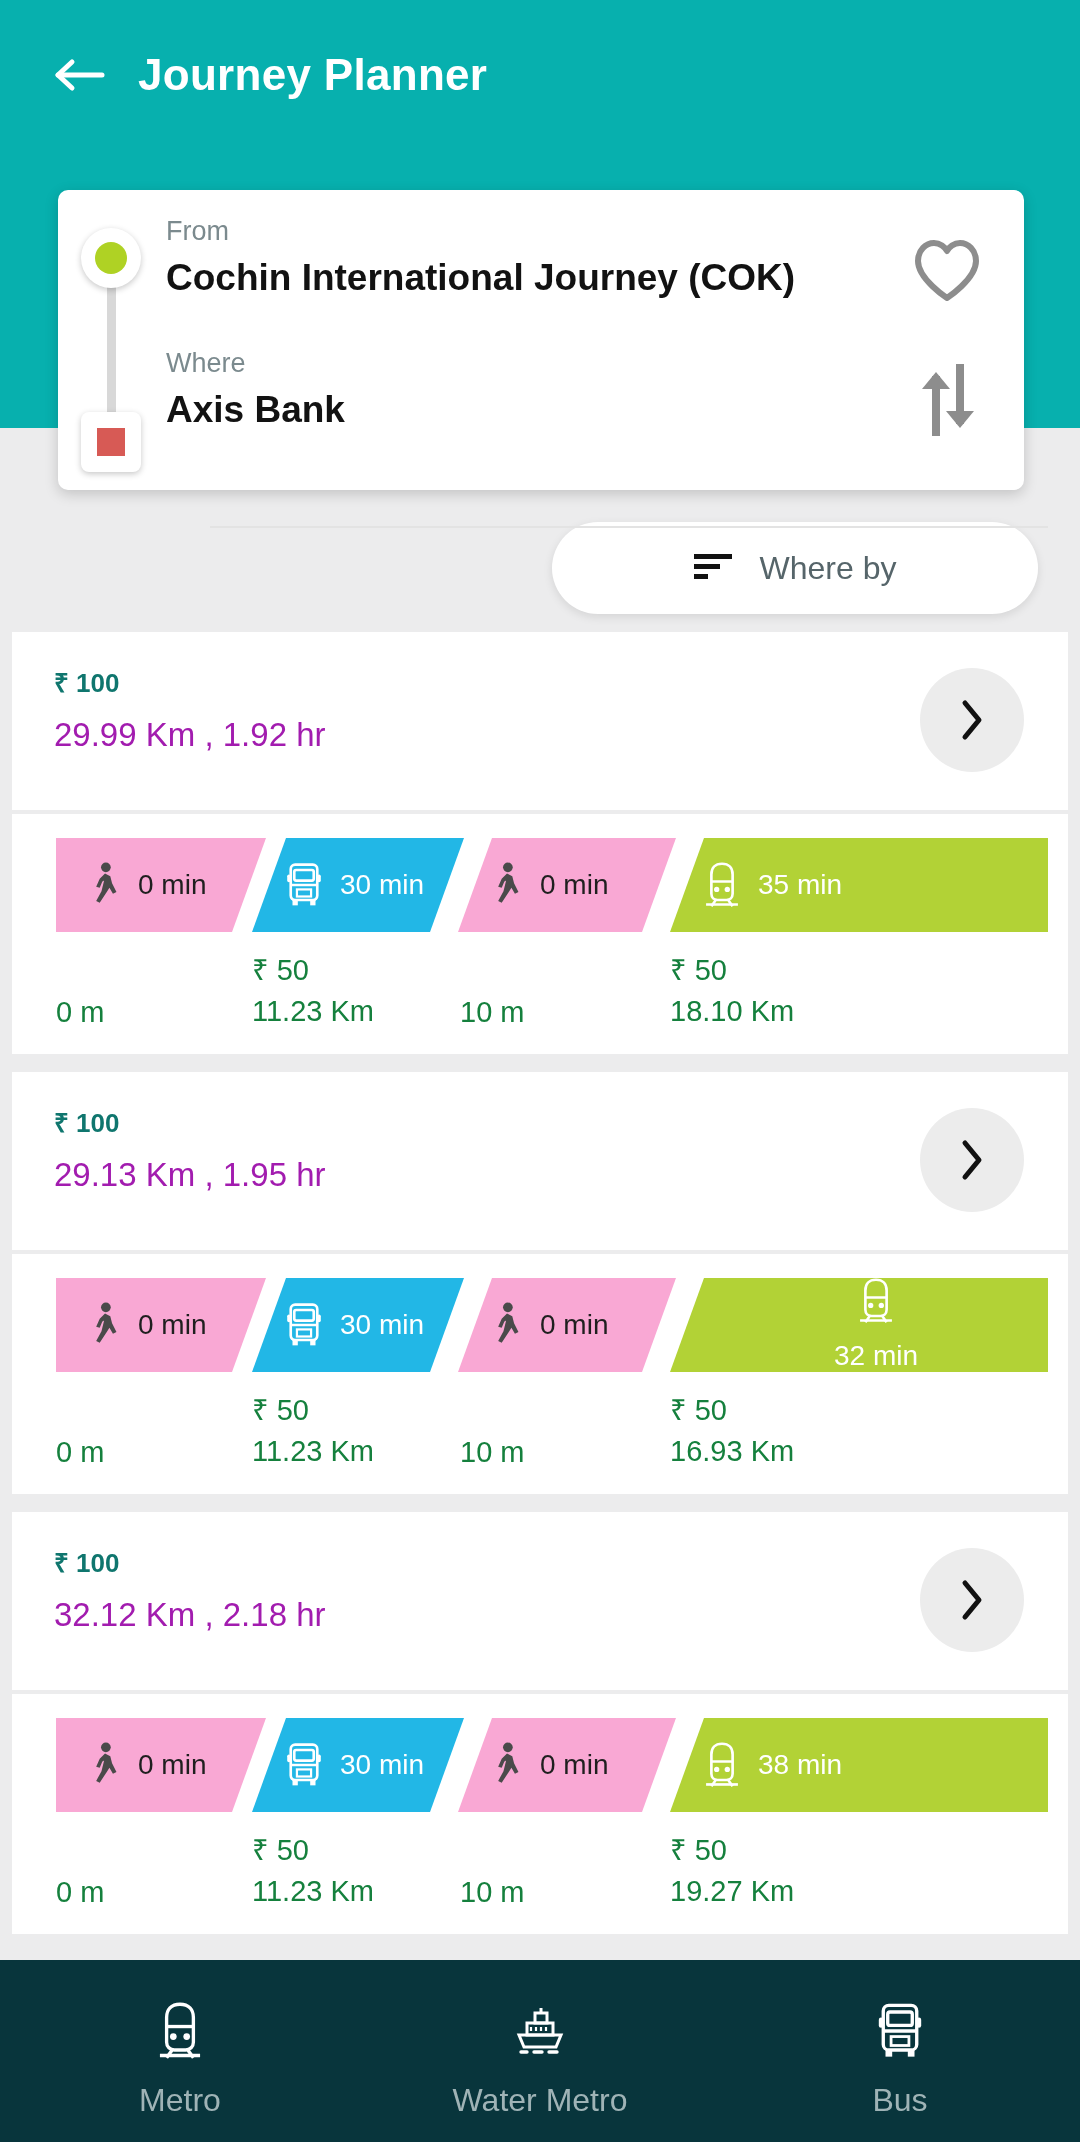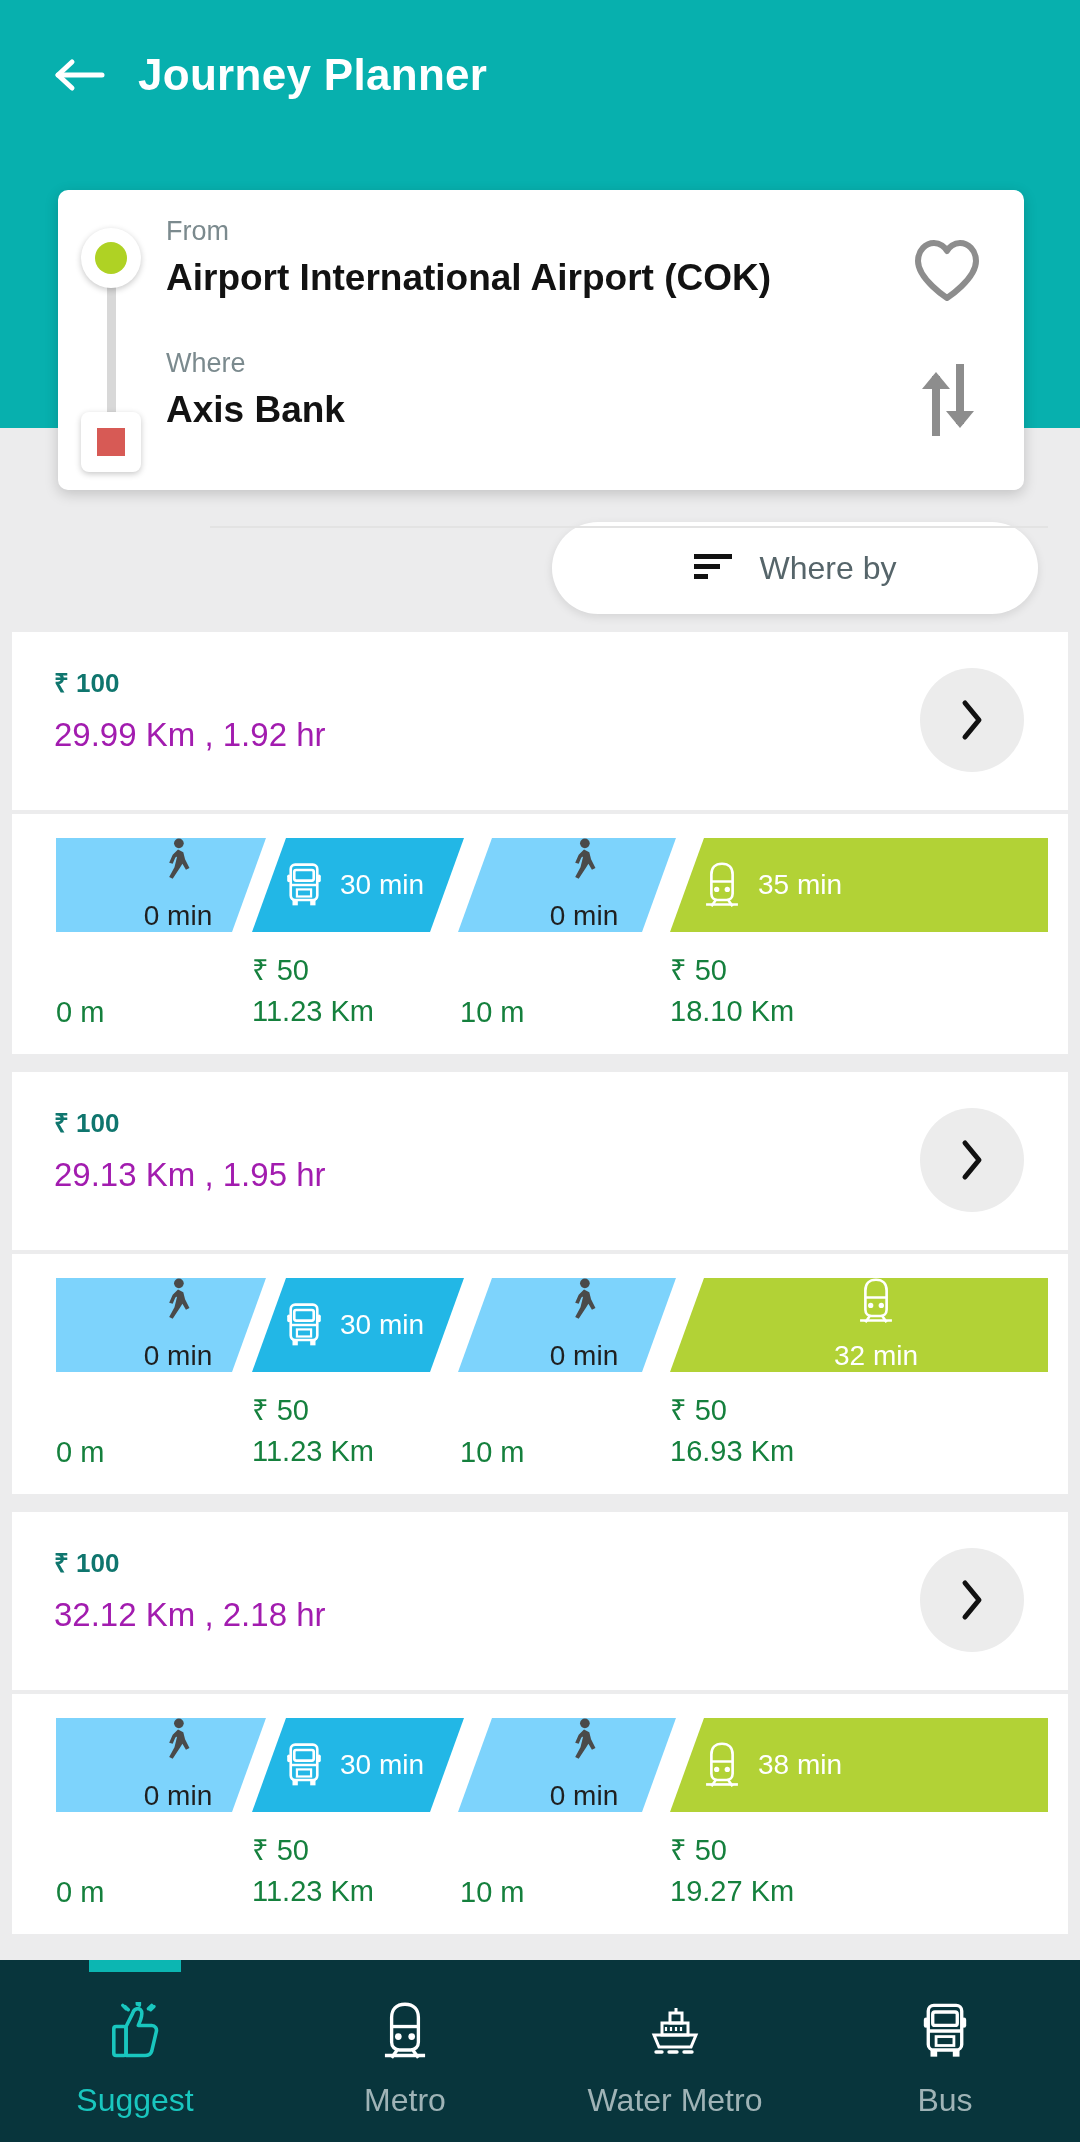--- a/index.html
+++ b/index.html
@@ -235,21 +235,21 @@
   .leg.last {
     -webkit-clip-path: polygon(34px 0, 100% 0, 100% 100%, 0 100%);
     clip-path: polygon(34px 0, 100% 0, 100% 100%, 0 100%);
   }
   .leg-icon { display: flex; align-items: center; }
   .leg-time {
     font-size: 28px;
     line-height: 1;
     white-space: nowrap;
   }
-  .leg.walk  { background: #7dd3fc; flex-direction: column; }
+  .leg.walk  { background: #f9a8d4; }
   .leg.walk .leg-time { color: #1f1f1f; }
   .leg.bus   { background: #22b7e6; }
   .leg.bus .leg-time { color: #ffffff; }
   .leg.metro { background: #b2d236; }
   .leg.metro .leg-time { color: #ffffff; }
 
   .legs-details {
     position: relative;
     height: 112px;
     margin: 18px 44px 0 44px;
@@ -325,21 +325,21 @@
       <div class="marker-origin">
           <i></i>
         </div>
       <div class="marker-dest">
           <i></i>
         </div>
     </div>
 
     <div class="field from">
       <div class="field-label">From</div>
-      <div class="field-value">Airport International Airport (COK)</div>
+      <div class="field-value">Cochin International Journey (COK)</div>
     </div>
 
     <div class="field-divider"></div>
 
     <div class="field where">
       <div class="field-label">Where</div>
       <div class="field-value">Axis Bank</div>
     </div>
 
     <div class="heart-btn">
@@ -600,30 +600,20 @@
               <span class="fare">₹ 50</span>
               <span class="dist">19.27 Km</span>
             </div>
           </div>
         </div>
         <div style="height: 18px;"></div>
       </div>
     </div>
 
   <div class="bottomnav" id="bottom-nav">
-      <div class="nav-item active">
-        <div class="nav-indicator"></div>
-        <span class="nav-icon"><svg width="58" height="58" viewBox="0 0 52 52">
-            <path d="M18 22 L24 10 C25 6 29 5 31 7 C33 9 32 13 31 16 L29 21 H41 C44 21 46 24 45 27 L41 44 C40 47 38 48 35 48 H18 Z" fill="none" stroke="#19c7bf" stroke-width="3.2" stroke-linejoin="round"></path>
-            <rect x="7" y="22" width="11" height="26" rx="2" fill="none" stroke="#19c7bf" stroke-width="3.2"></rect>
-            <path d="M28 2 V-1 M38 6 L41 3 M18 6 L15 3" stroke="#19c7bf" stroke-width="3" stroke-linecap="round"></path>
-            <path d="M30 3 L30 0 M40 7 L43 4 M20 7 L17 4" stroke="#19c7bf" stroke-width="3" stroke-linecap="round"></path>
-          </svg></span>
-        <span class="nav-label">Suggest</span>
-      </div>
       <div class="nav-item">
         <span class="nav-icon"><svg width="58" height="58" viewBox="0 0 40 52">
             <path d="M20 2 C12 2 8 7 8 14 V36 C8 40 11 43 15 43 H25 C29 43 32 40 32 36 V14 C32 7 28 2 20 2 Z" fill="none" stroke="#ffffff" stroke-width="3"></path>
             <path d="M8 22 H32" stroke="#ffffff" stroke-width="3"></path>
             <circle cx="14" cy="31" r="3" fill="#ffffff"></circle>
             <circle cx="26" cy="31" r="3" fill="#ffffff"></circle>
             <path d="M2 48 H38" stroke="#ffffff" stroke-width="3"></path>
             <path d="M13 43 L8 50 M27 43 L32 50" stroke="#ffffff" stroke-width="3"></path>
           </svg></span>
         <span class="nav-label">Metro</span>

